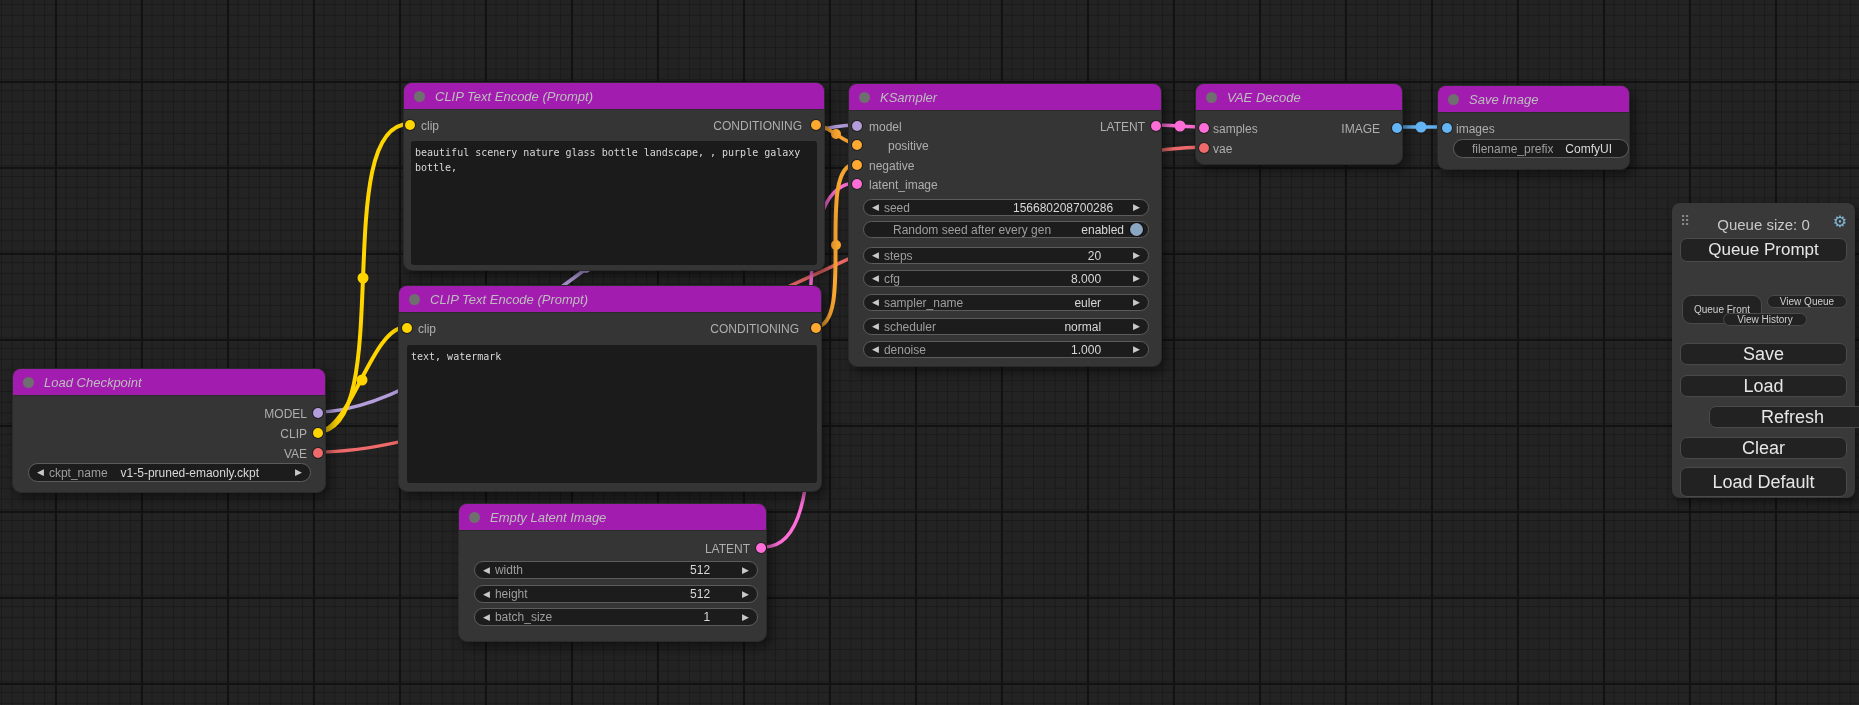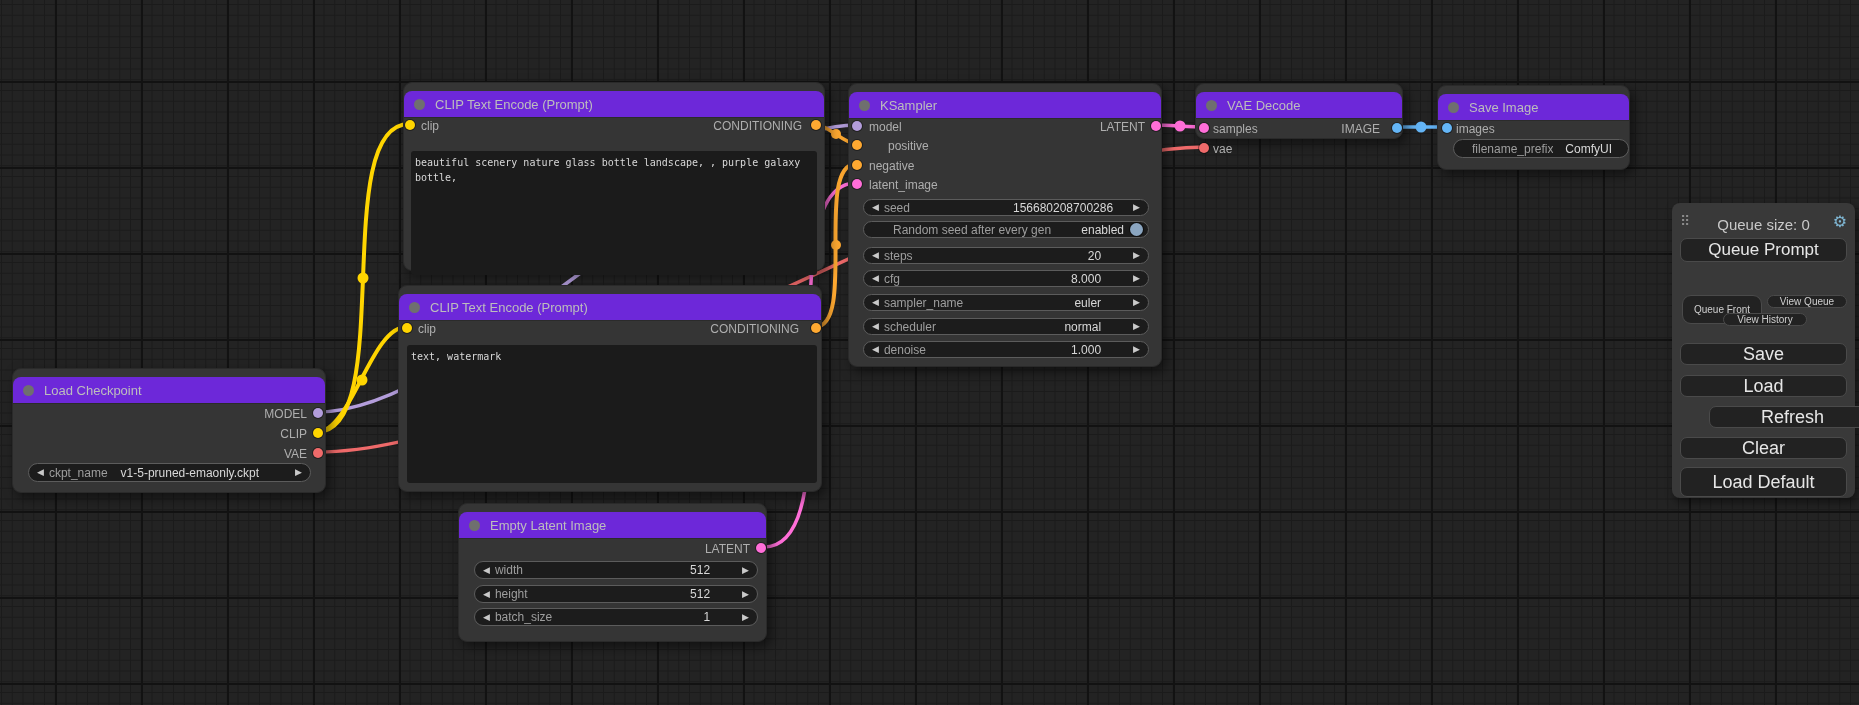--- a/index.html
+++ b/index.html
@@ -11,22 +11,22 @@
     background-image:
       linear-gradient(to right,#121212 2px,transparent 2px),
       linear-gradient(to bottom,#121212 2px,transparent 2px),
       linear-gradient(to right,#1b1b1b 1px,transparent 1px),
       linear-gradient(to bottom,#1b1b1b 1px,transparent 1px);
     background-size:86px 86px,86px 86px,10.75px 10.75px,10.75px 10.75px;
     background-position:55px 81px,55px 81px,1px 4px,1px 4px;}
   #wires{position:absolute;inset:0;z-index:1;}
   .node{position:absolute;background:#353535;border:1px solid #2a2a2a;border-radius:9px;
         box-shadow:4px 5px 12px rgba(0,0,0,.5);z-index:2;box-sizing:border-box;}
-  .ntitle{position:absolute;left:0;right:0;top:8px;height:26px;background:#6d28d9;
-          border-radius:8px 8px 0 0;border-bottom:1px solid #2b2b2b;}
+  .ntitle{position:absolute;left:0;right:0;top:0;height:26px;background:#a21caf;
+          border-radius:8px 8px 0 0;border-bottom:1px solid #2b2b2b;font-style:italic;}
   .tdot{position:absolute;left:10px;top:8px;width:11px;height:11px;border-radius:50%;background:#6f6f6f;}
   .ttext{position:absolute;left:31px;top:6px;font-size:13px;color:#bdbdbd;white-space:nowrap;}
   .port{position:absolute;width:10px;height:10px;border-radius:50%;box-shadow:0 0 0 1px rgba(0,0,0,.4);}
   .slotlab{position:absolute;font-size:12px;color:#aeaeae;white-space:nowrap;}
   .ta{position:absolute;background:#1b1b1b;border-radius:3px;color:#d8d8d8;
       font-family:"DejaVu Sans Mono",monospace;font-size:10px;line-height:15px;
       padding:4px 4px;box-sizing:border-box;white-space:pre-wrap;word-break:break-word;}
   .pill{position:absolute;background:#1c1c1c;border:1px solid #5c5c5c;border-radius:999px;
         display:flex;align-items:center;font-size:12px;color:#9e9e9e;box-sizing:border-box;
         padding:0 8px;white-space:nowrap;}
@@ -100,21 +100,21 @@
 
 <div class="node" style="left:403px;top:82px;width:422px;height:189px;">
   <div class="ntitle">
     <div class="tdot"></div>
     <div class="ttext">CLIP Text Encode (Prompt)</div>
   </div>
   <div class="port" style="left:1px;top:37px;background:#ffd500;"></div>
   <div class="slotlab" style="left:17px;top:36px;">clip</div>
   <div class="slotlab" style="right:22px;top:36px;">CONDITIONING</div>
   <div class="port" style="left:407px;top:37px;background:#ffa931;"></div>
-  <div class="ta" style="left:7px;top:68px;width:406px;height:124px;">beautiful scenery nature glass bottle landscape, , purple galaxy bottle,</div>
+  <div class="ta" style="left:7px;top:58px;width:406px;height:124px;">beautiful scenery nature glass bottle landscape, , purple galaxy bottle,</div>
 </div>
 
 <div class="node" style="left:398px;top:285px;width:424px;height:207px;">
   <div class="ntitle">
     <div class="tdot"></div>
     <div class="ttext">CLIP Text Encode (Prompt)</div>
   </div>
   <div class="port" style="left:3px;top:37px;background:#ffd500;"></div>
   <div class="slotlab" style="left:19px;top:36px;">clip</div>
   <div class="slotlab" style="right:22px;top:36px;">CONDITIONING</div>
@@ -211,21 +211,21 @@
   </div>
   <div class="pill" style="left:15px;top:104px;width:284px;height:18px;">
     <span class="arr">◀</span>
     <span class="lab">batch_size</span>
     <span class="spacer"></span>
     <span class="val" style="margin-right:24px;">1</span>
     <span class="arr r">▶</span>
   </div>
 </div>
 
-<div class="node" style="left:1195px;top:83px;width:208px;height:56px;">
+<div class="node" style="left:1195px;top:83px;width:208px;height:82px;">
   <div class="ntitle">
     <div class="tdot"></div>
     <div class="ttext">VAE Decode</div>
   </div>
   <div class="port" style="left:3px;top:39px;background:#ff6ed8;"></div>
   <div class="slotlab" style="left:17px;top:38px;">samples</div>
   <div class="port" style="left:3px;top:59px;background:#ef6a6a;"></div>
   <div class="slotlab" style="left:17px;top:58px;">vae</div>
   <div class="slotlab" style="right:22px;top:38px;">IMAGE</div>
   <div class="port" style="left:196px;top:39px;background:#64b5f6;"></div>

